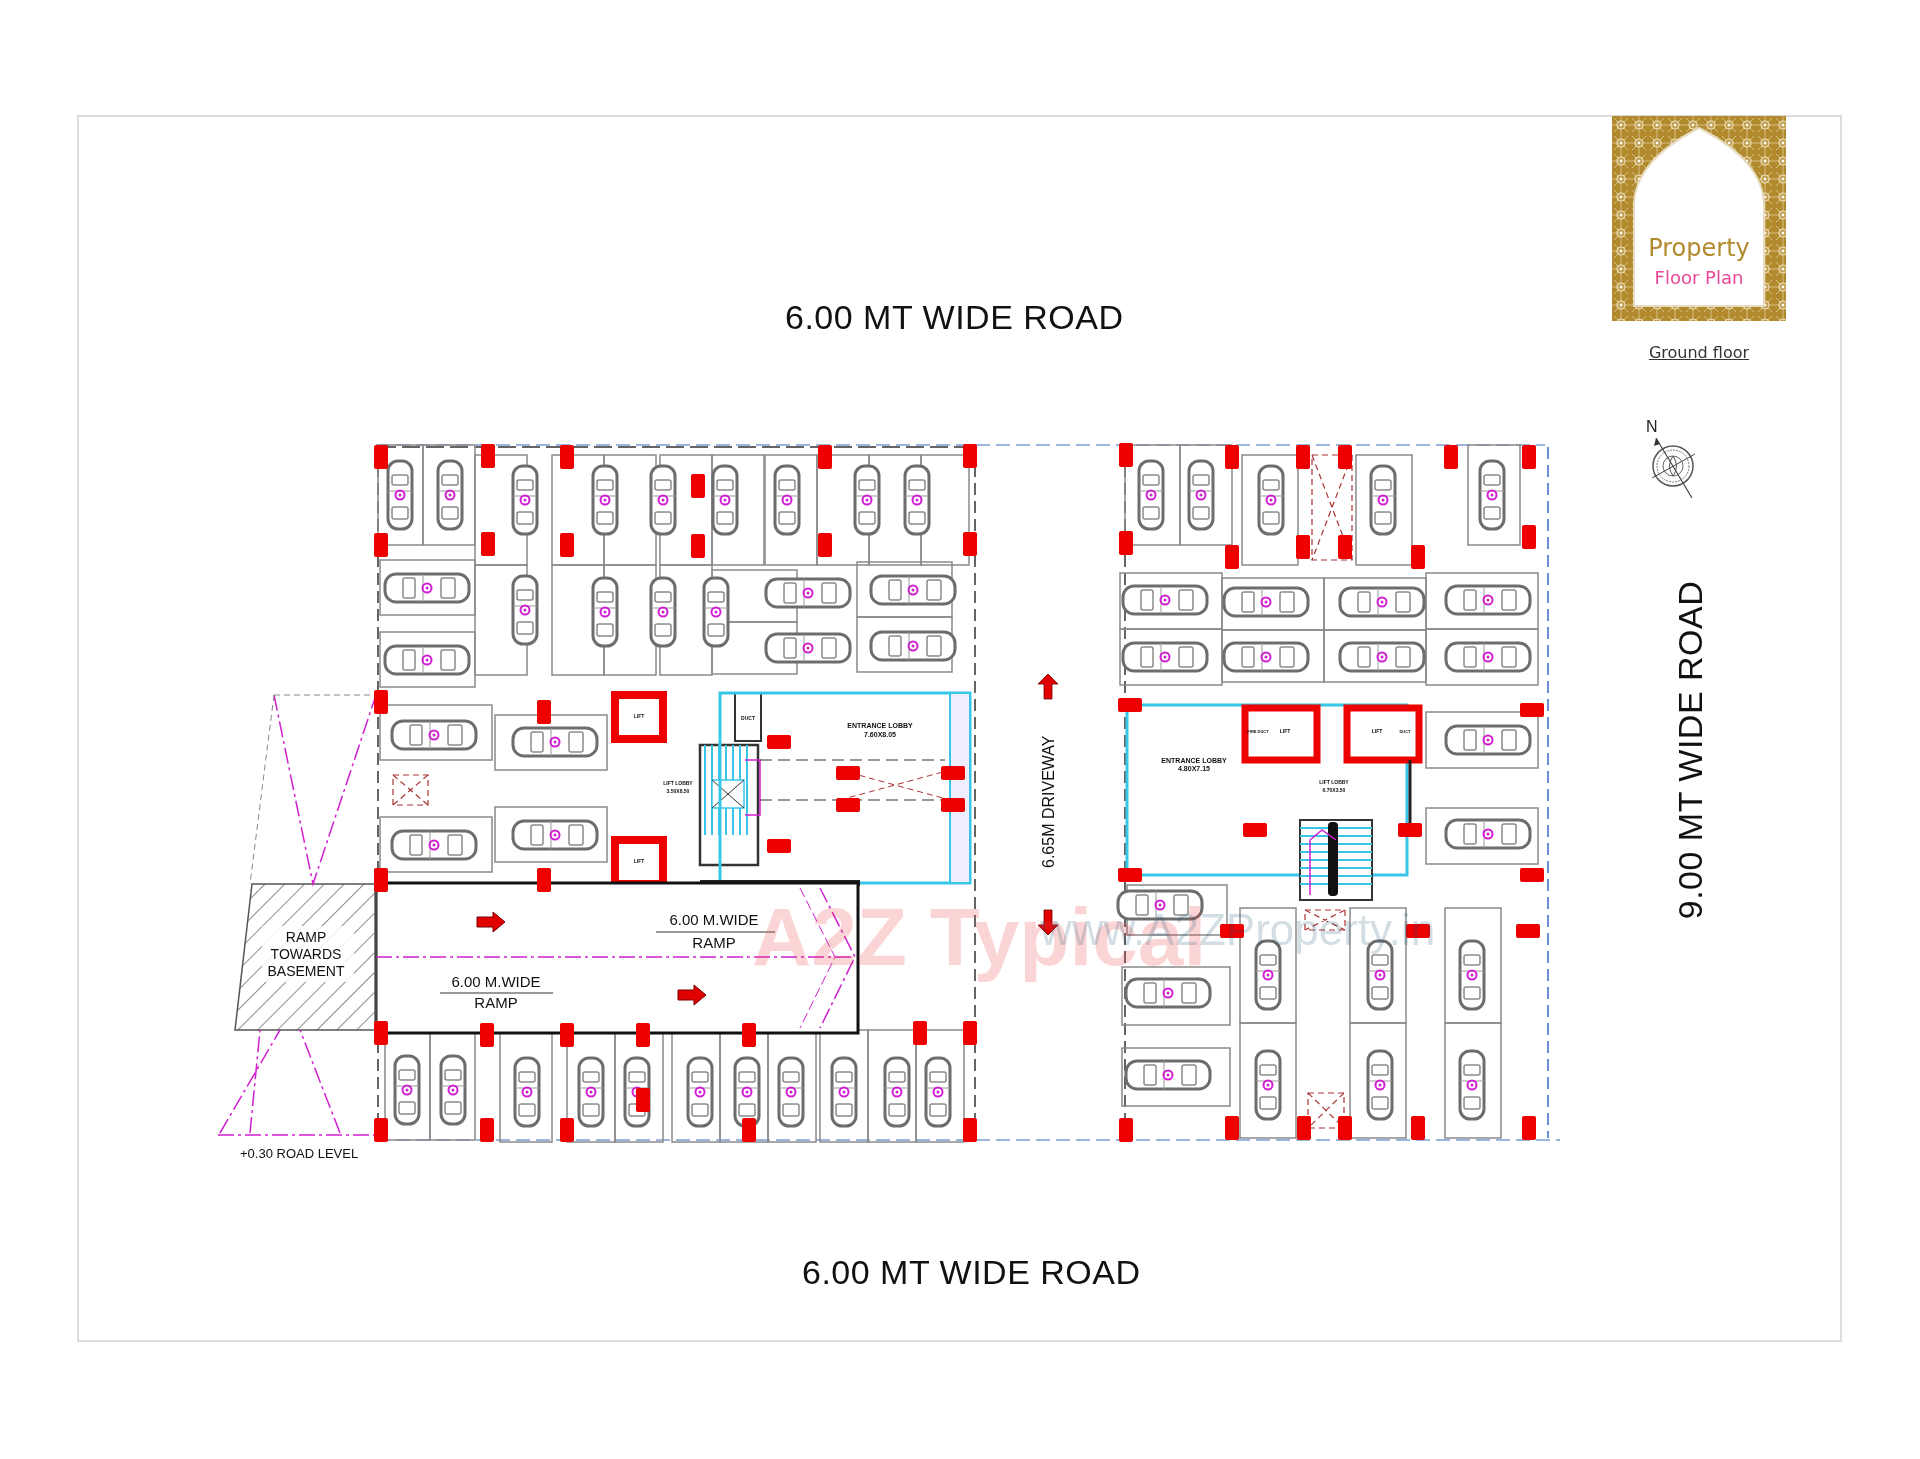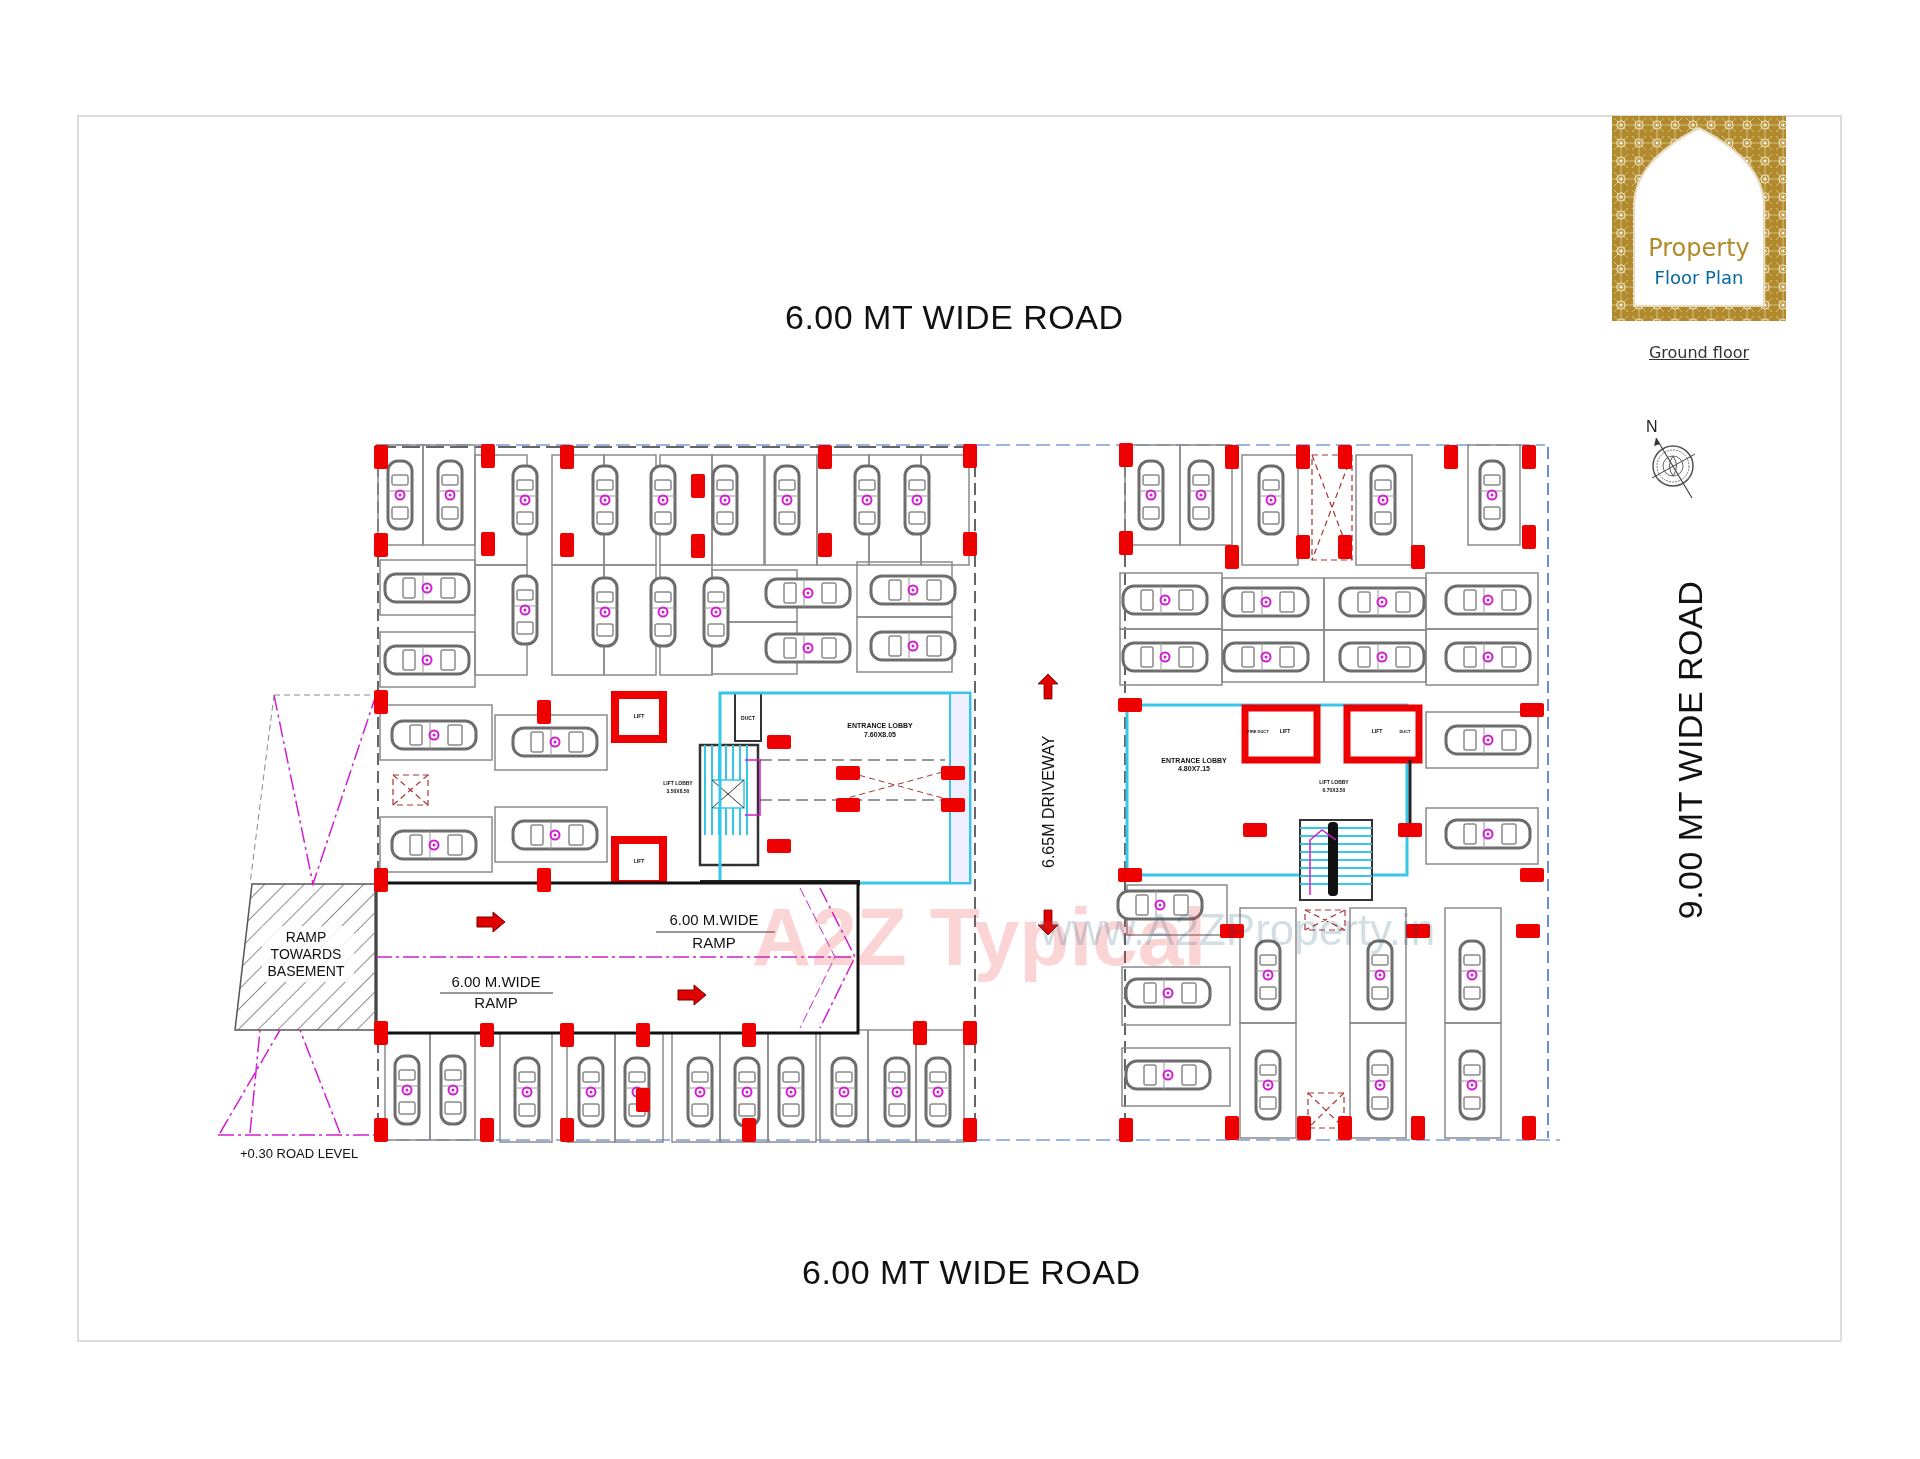--- a/index.html
+++ b/index.html
@@ -4,21 +4,21 @@
 <style>
   html, body { margin:0; padding:0; background:#ffffff; }
   body { width:1920px; height:1459px; position:relative; overflow:hidden; font-family:"Liberation Sans", sans-serif; }
   .frame { position:absolute; left:77px; top:115px; width:1765px; height:1227px; border:2px solid #dcdcdc; box-sizing:border-box; }
   .road-label { position:absolute; font-family:"Liberation Sans", sans-serif; color:#111; font-size:34px; letter-spacing:0.5px; white-space:nowrap; }
   .road-top { left:785px; top:298px; }
   .road-bottom { left:802px; top:1253px; }
   .road-right { left:1690px; top:750px; transform:translate(-50%,-50%) rotate(-90deg); transform-origin:center; }
   .badge { position:absolute; left:1612px; top:116px; width:174px; height:205px; }
   .badge-title { position:absolute; left:0; right:0; top:234px; text-align:center; font-family:"DejaVu Sans", sans-serif; font-size:24px; color:#b08a2c; }
-  .badge-sub { position:absolute; left:0; right:0; top:267px; text-align:center; font-family:"DejaVu Sans", sans-serif; font-size:18px; color:#0369a1; }
+  .badge-sub { position:absolute; left:0; right:0; top:267px; text-align:center; font-family:"DejaVu Sans", sans-serif; font-size:18px; color:#ec4899; }
   .ground-floor { position:absolute; left:1612px; top:343px; width:174px; text-align:center; font-family:"DejaVu Sans", sans-serif; font-size:16px; color:#333;text-decoration:underline; }
   .plan { position:absolute; left:0; top:0; width:1920px; height:1459px; }
   .plan text { font-family:"Liberation Sans", sans-serif; }
   .compass { position:absolute; left:1640px; top:418px; width:70px; height:90px; }
   .wm { position:absolute; white-space:nowrap; pointer-events:none; }
 </style>
 </head>
 <body>
 
 <div class="frame"></div>

